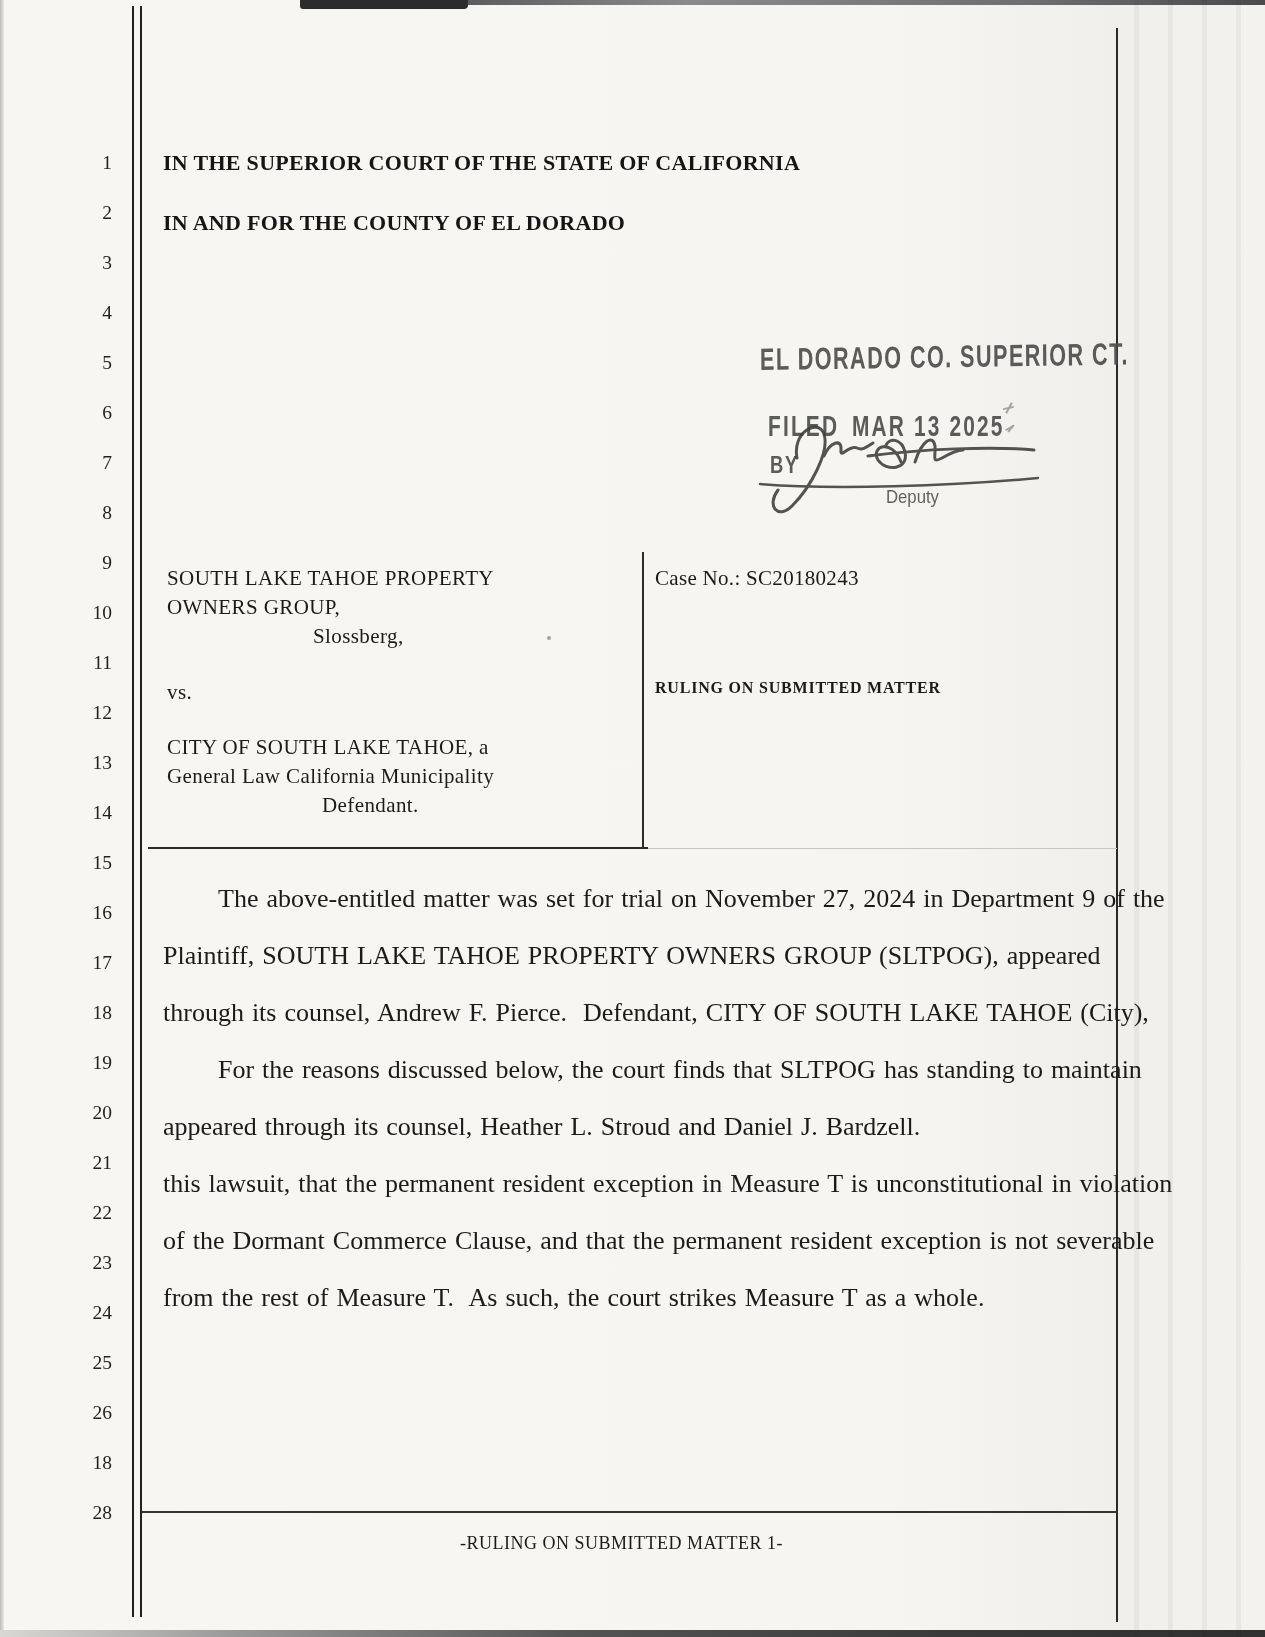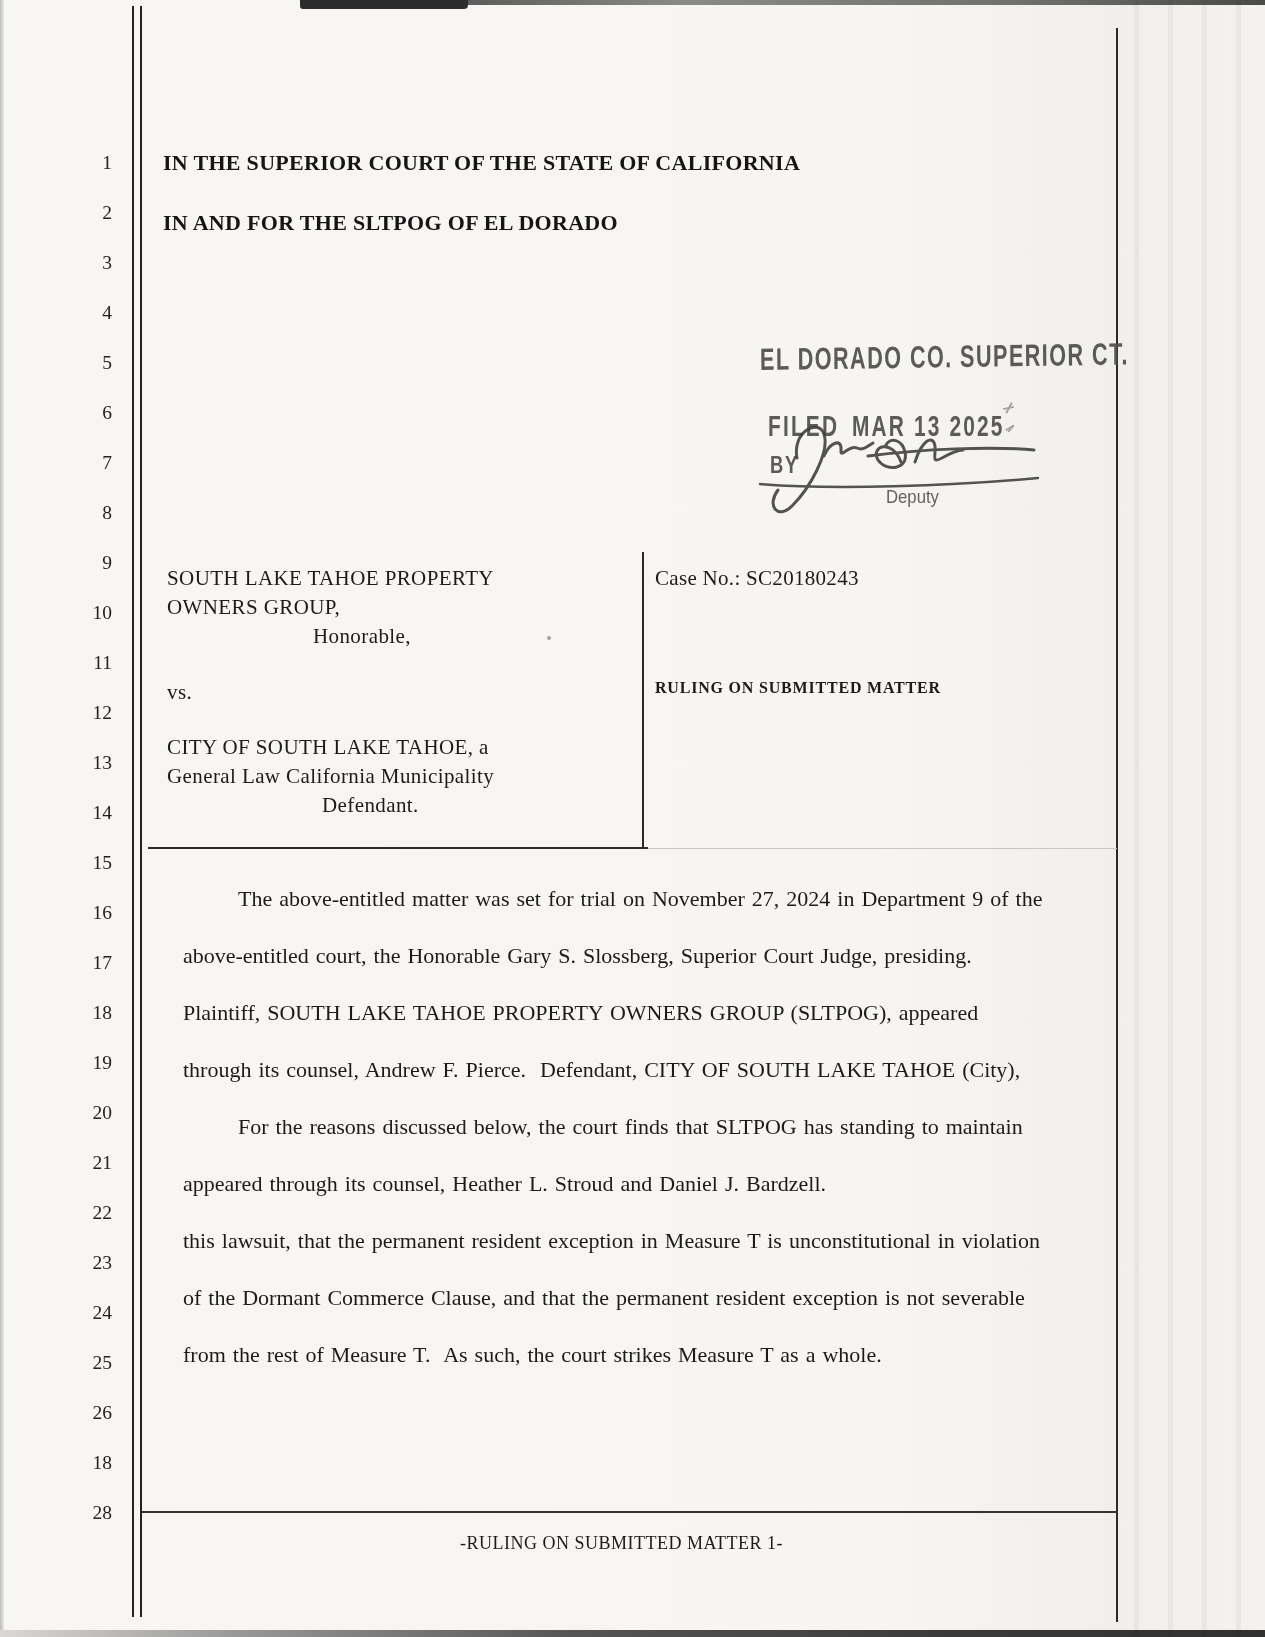--- a/index.html
+++ b/index.html
@@ -50,21 +50,21 @@
   .cap{position:absolute;left:167px;font-size:21px;line-height:28px;letter-spacing:.4px;white-space:pre;}
   .cap.p1{top:564px;} .cap.p2{top:593px;} .cap.prole{top:622px;padding-left:146px;}
   .cap.vs{top:678px;} .cap.d1{top:733px;} .cap.d2{top:762px;} .cap.drole{top:791px;padding-left:155px;}
   .caption-divider{position:absolute;left:642px;top:552px;width:2px;height:297px;background:#2b2b2b;}
   .caption-bottom-dark{position:absolute;left:148px;top:847px;width:500px;height:2px;background:#2b2b2b;}
   .caption-bottom-faint{position:absolute;left:648px;top:848px;width:469px;height:1px;background:#c9c7c2;}
   .case-no{position:absolute;left:655px;top:566px;font-size:21px;letter-spacing:.3px;white-space:pre;}
   .ruling-title{position:absolute;left:655px;top:679px;font-size:16px;font-weight:bold;letter-spacing:.8px;white-space:pre;}
   
   .body-lines{position:absolute;left:163px;top:870px;width:930px;}
-  .body-line{height:57px;line-height:57px;font-size:22px;word-spacing:1.5px;white-space:pre;color:#1b1b1b;margin-left:20px;}
+  .body-line{height:57px;line-height:57px;font-size:26px;word-spacing:1.5px;white-space:pre;color:#1b1b1b;}
   .body-line.indent{padding-left:55px;}
   
   .footer-rule{position:absolute;left:142px;top:1511px;width:976px;height:2px;background:#333;}
   .page-footer{position:absolute;left:163px;top:1533px;width:917px;text-align:center;
     font-size:18px;letter-spacing:.5px;white-space:pre;}
 </style>
 </head>
 <body>
 
 <div class="page">
@@ -133,21 +133,21 @@
       <div class="line-number">25</div>
 
       <div class="line-number">26</div>
 
       <div class="line-number">18</div>
 
       <div class="line-number">28</div>
     </div>
 
   <div class="header-line l1">IN THE SUPERIOR COURT OF THE STATE OF CALIFORNIA</div>
-  <div class="header-line l2">IN AND FOR THE SLTPOG OF EL DORADO</div>
+  <div class="header-line l2">IN AND FOR THE COUNTY OF EL DORADO</div>
 
   <div class="stamp-text stamp-court">EL DORADO CO. SUPERIOR CT.</div>
   <div class="stamp-text stamp-filed-label">FILED</div>
   <div class="stamp-text stamp-filed-date">MAR 13 2025</div>
   <div class="stamp-text stamp-by">BY</div>
   <svg class="signature-svg" viewBox="0 0 295 115" xmlns="http://www.w3.org/2000/svg">
     <g fill="none" stroke="#3d3d3d" stroke-width="3" stroke-linecap="round">
       <path d="M45,48 C40,22 66,8 72,24 C78,42 58,78 40,96 C26,110 14,96 26,80"></path>
       <path d="M72,46 C78,32 90,28 89,40 C88,50 97,34 105,38 C111,41 116,36 121,33"></path>
       <path d="M149,52 C140,28 118,36 126,50 C134,62 157,60 153,42 C150,29 138,27 134,35"></path>
@@ -159,38 +159,37 @@
   <div class="stamp-text stamp-deputy">Deputy</div>
   <div class="stamp-smudge">
     <i class="s1"></i>
       <i class="s2"></i>
       <i class="s3"></i>
       <i class="s4"></i>
   </div>
 
   <div class="cap p1">SOUTH LAKE TAHOE PROPERTY</div>
   <div class="cap p2">OWNERS GROUP,</div>
-  <div class="cap prole">Honorable,</div>
+  <div class="cap prole">Slossberg,</div>
   <div class="cap vs">vs.</div>
   <div class="cap d1">CITY OF SOUTH LAKE TAHOE, a</div>
   <div class="cap d2">General Law California Municipality</div>
   <div class="cap drole">Defendant.</div>
 
   <div class="caption-divider"></div>
   <div class="caption-bottom-dark"></div>
   <div class="caption-bottom-faint"></div>
 
   <div class="case-no">Case No.: SC20180243</div>
   <div class="ruling-title">RULING ON SUBMITTED MATTER</div>
 
   <div class="body-lines">
 
       <div class="body-line indent">The above-entitled matter was set for trial on November 27, 2024 in Department 9 of the</div>
 
-      <div class="body-line">above-entitled court, the Honorable Gary S. Slossberg, Superior Court Judge, presiding.</div>
 
       <div class="body-line">Plaintiff, SOUTH LAKE TAHOE PROPERTY OWNERS GROUP (SLTPOG), appeared</div>
 
       <div class="body-line">through its counsel, Andrew F. Pierce.  Defendant, CITY OF SOUTH LAKE TAHOE (City),</div>
 
       <div class="body-line indent">For the reasons discussed below, the court finds that SLTPOG has standing to maintain</div>
 
       <div class="body-line">appeared through its counsel, Heather L. Stroud and Daniel J. Bardzell.</div>
 
       <div class="body-line">this lawsuit, that the permanent resident exception in Measure T is unconstitutional in violation</div>

